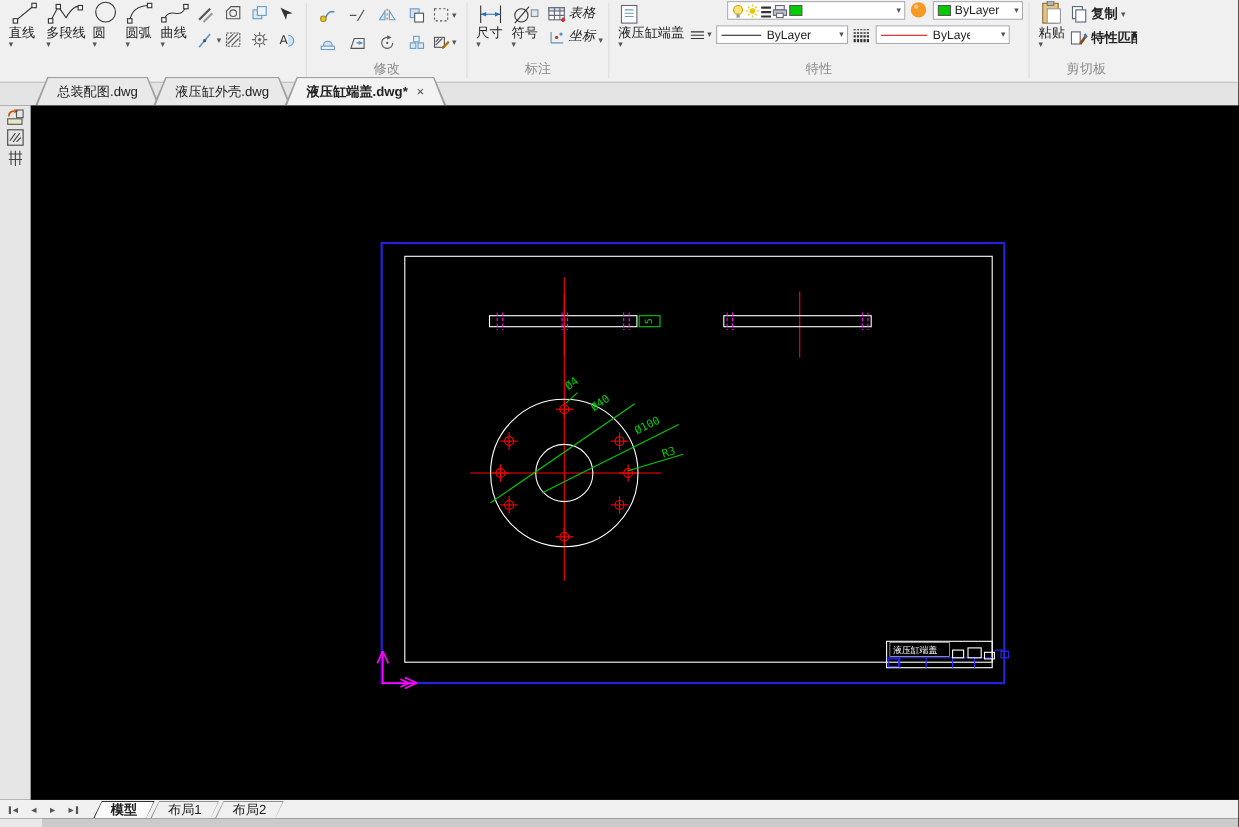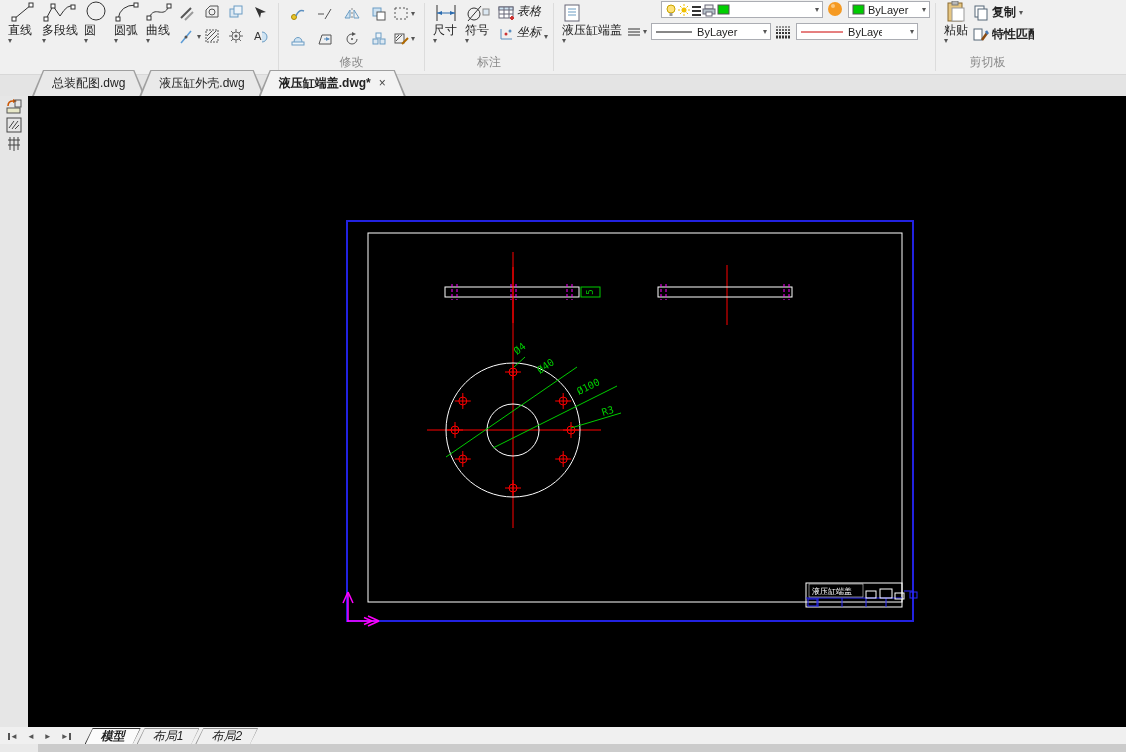--- a/index.html
+++ b/index.html
@@ -49,21 +49,21 @@
   .workspace{display:flex;height:631px;}
   .leftstrip{width:28px;background:#e6e6e6;display:flex;flex-direction:column;align-items:center;
              padding-top:1px;gap:1px;box-sizing:border-box;}
   .lsbtn{width:22px;height:18px;display:flex;align-items:center;justify-content:center;}
   .canvas{flex:1;background:#000;position:relative;}
   
   .navtabs{height:17px;background:#f0f0f0;display:flex;align-items:flex-end;padding-left:8px;}
   .navarrows{display:flex;align-items:center;gap:9px;color:#555;font-size:8px;height:16px;
              margin-right:14px;}
   .navarrows .bar{display:inline-block;width:2px;height:7px;background:#555;vertical-align:middle;}
-  .ntab{position:relative;height:16px;margin-right:-4px;font-style:italic;}
+  .ntab{position:relative;height:16px;margin-right:-4px;}
   .ntab .shape{position:absolute;inset:0;background:#8f8f8f;
                clip-path:polygon(8px 0,100% 0,calc(100% - 8px) 100%,0 100%);}
   .ntab .shapein{position:absolute;left:1px;right:1px;top:1px;bottom:0;background:#f0f0f0;
                clip-path:polygon(7px 0,100% 0,calc(100% - 7px) 100%,0 100%);}
   .ntab.active .shape{background:#333;}
   .ntab.active .shapein{background:#fbfbfb;}
   .ntab .ncontent{position:relative;z-index:1;height:100%;display:flex;align-items:center;
                   justify-content:center;padding:0 16px;font-size:12px;color:#222;}
   .ntab.active .ncontent{font-weight:bold;}
   .statusbar{height:8px;background:linear-gradient(90deg,#e9e9e9 0 38px,#cbcbcb 38px);}
@@ -487,20 +487,21 @@
                 <svg width="44" height="8">
                   <line x1="1" y1="4" x2="43" y2="4" stroke="#cc0000"></line>
                 </svg>
               </span>
             <span style="margin-left:4px;width:34px;overflow:hidden;display:inline-block;white-space:nowrap;">ByLayer</span>
             <span class="cararea">▾</span>
           </div>
         </div>
       </div>
     </div>
+    <div class="rglabel">特性</div>
   </div>
 
   <div class="rsep"></div>
 
   <div class="rgroup">
     <div class="rcontent">
       <div class="bigbtn">
         <span class="bicon">
             <svg width="24" height="22">
               <rect x="4" y="2" width="14" height="18" fill="#e6c682" stroke="#8a6a30"></rect>

